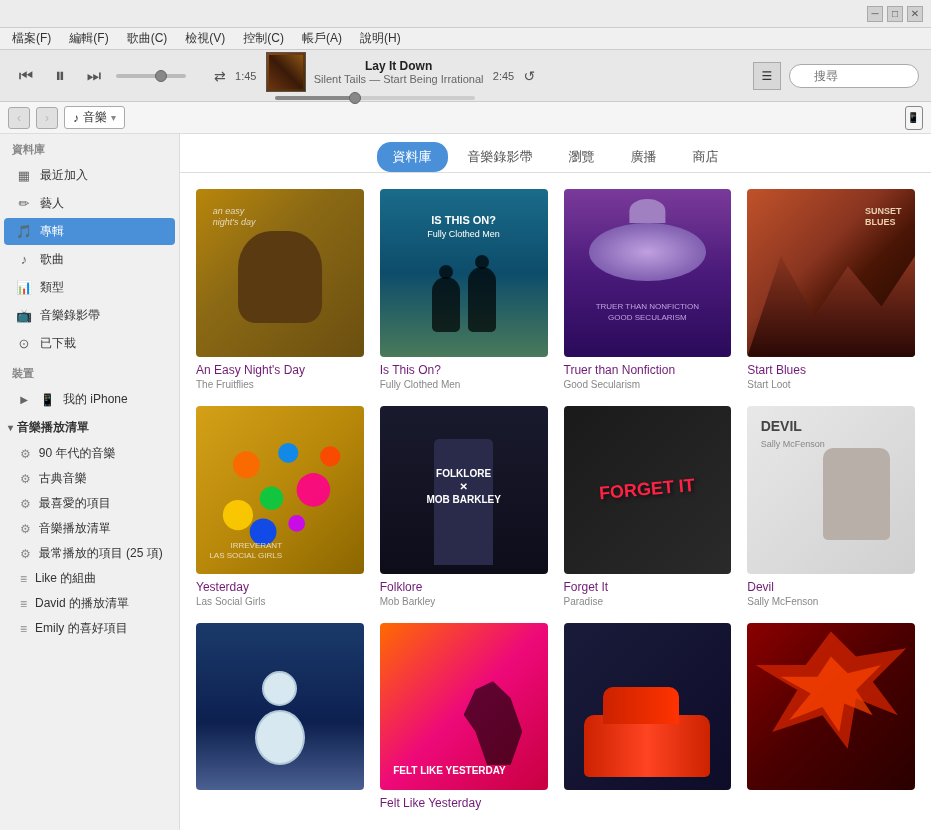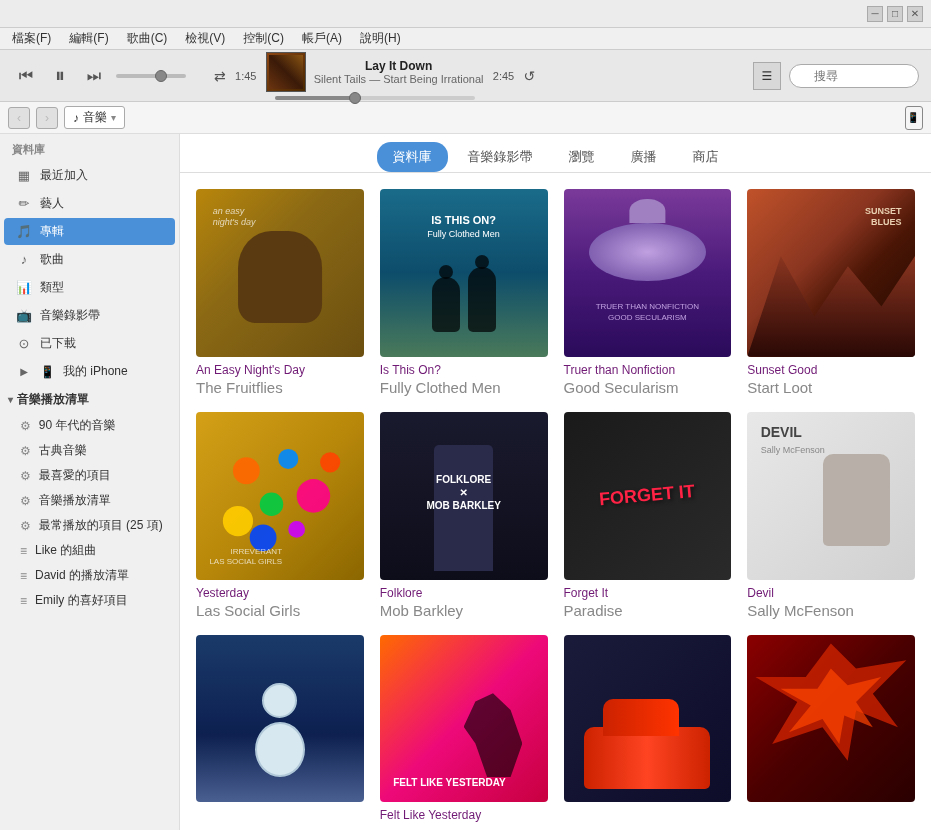--- a/index.html
+++ b/index.html
@@ -372,21 +372,21 @@
       overflow: hidden;
       margin-bottom: 6px;
     }
     .album-name {
       font-size: 12px;
       font-weight: 500;
       color: #701a75;
       margin-bottom: 2px;
     }
     .album-artist {
-      font-size: 15px;
+      font-size: 10px;
       color: #888;
     }
 
     
     .cover-easy-night {
       background: linear-gradient(135deg, #b8860b 0%, #8B6914 40%, #6B4F10 100%);
       position: relative;
       display: flex;
       align-items: center;
       justify-content: center;
@@ -501,21 +501,20 @@
       clip-path: polygon(0 100%, 20% 0, 40% 60%, 60% 10%, 80% 50%, 100% 0, 100% 100%);
     }
     .cover-sunset-blues .text-top-right {
       position: absolute;
       top: 10%;
       right: 8%;
       font-size: 9px;
       font-weight: bold;
       color: #e8d0b0;
       line-height: 1.3;
-      text-align: right;
     }
 
     .cover-irreverent {
       background: linear-gradient(135deg, #d4a017 0%, #b8880a 50%, #8B6600 100%);
       display: flex;
       align-items: center;
       justify-content: center;
       position: relative;
     }
 
@@ -781,20 +780,21 @@
     </div>
     <div class="sidebar-item">
       <span class="sidebar-icon">📺</span>
       <span>音樂錄影帶</span>
     </div>
     <div class="sidebar-item">
       <span class="sidebar-icon">⊙</span>
       <span>已下載</span>
     </div>
 
+    <div class="sidebar-section-header">裝置</div>
     <div class="sidebar-item">
       <span class="sidebar-icon" style="font-size:10px;">▶</span>
       <span>📱</span>
       <span>我的 iPhone</span>
     </div>
 
     <div class="sidebar-disclosure">
       <span class="disclosure-arrow">▾</span>
       <span>音樂播放清單</span>
     </div>
@@ -874,21 +874,21 @@
           </div>
           <div class="album-name">Truer than Nonfiction</div>
           <div class="album-artist">Good Secularism</div>
         </div>
 
         <div class="album-card">
           <div class="album-cover cover-sunset-blues">
             <div class="canyon"></div>
             <div class="text-top-right">SUNSET<br>BLUES</div>
           </div>
-          <div class="album-name">Sunset Good</div>
+          <div class="album-name">Start Blues</div>
           <div class="album-artist">Start Loot</div>
         </div>
 
         <div class="album-card">
           <div class="album-cover cover-irreverent">
             <svg viewBox="0 0 100 100" style="width:100%;height:100%;position:absolute;">
               <circle cx="30" cy="35" r="8" fill="#ff6600" opacity="0.9"></circle>
               <circle cx="55" cy="28" r="6" fill="#0088ff" opacity="0.9"></circle>
               <circle cx="70" cy="50" r="10" fill="#ff0088" opacity="0.9"></circle>
               <circle cx="45" cy="55" r="7" fill="#00cc44" opacity="0.9"></circle>

